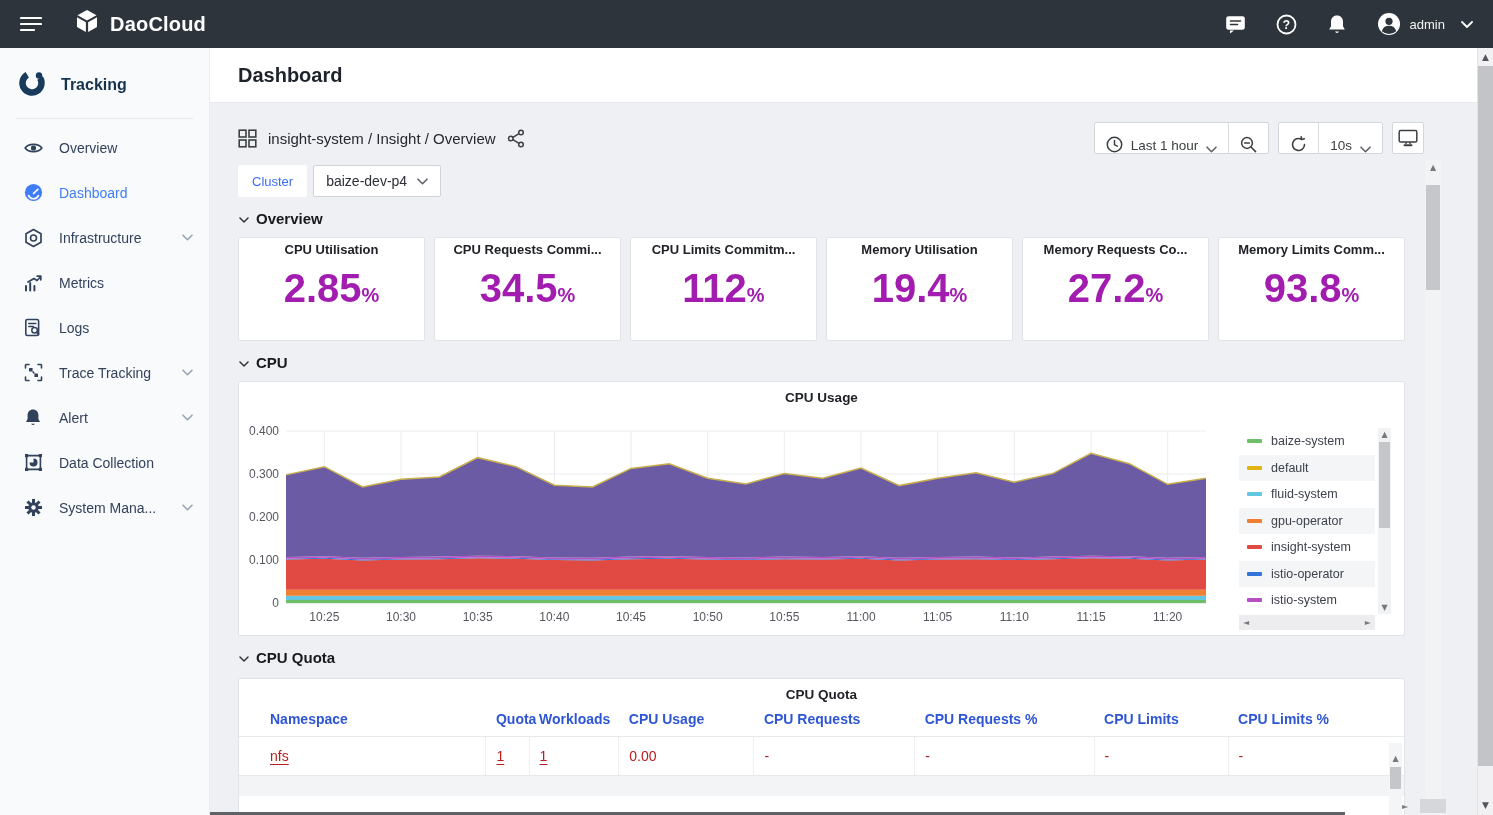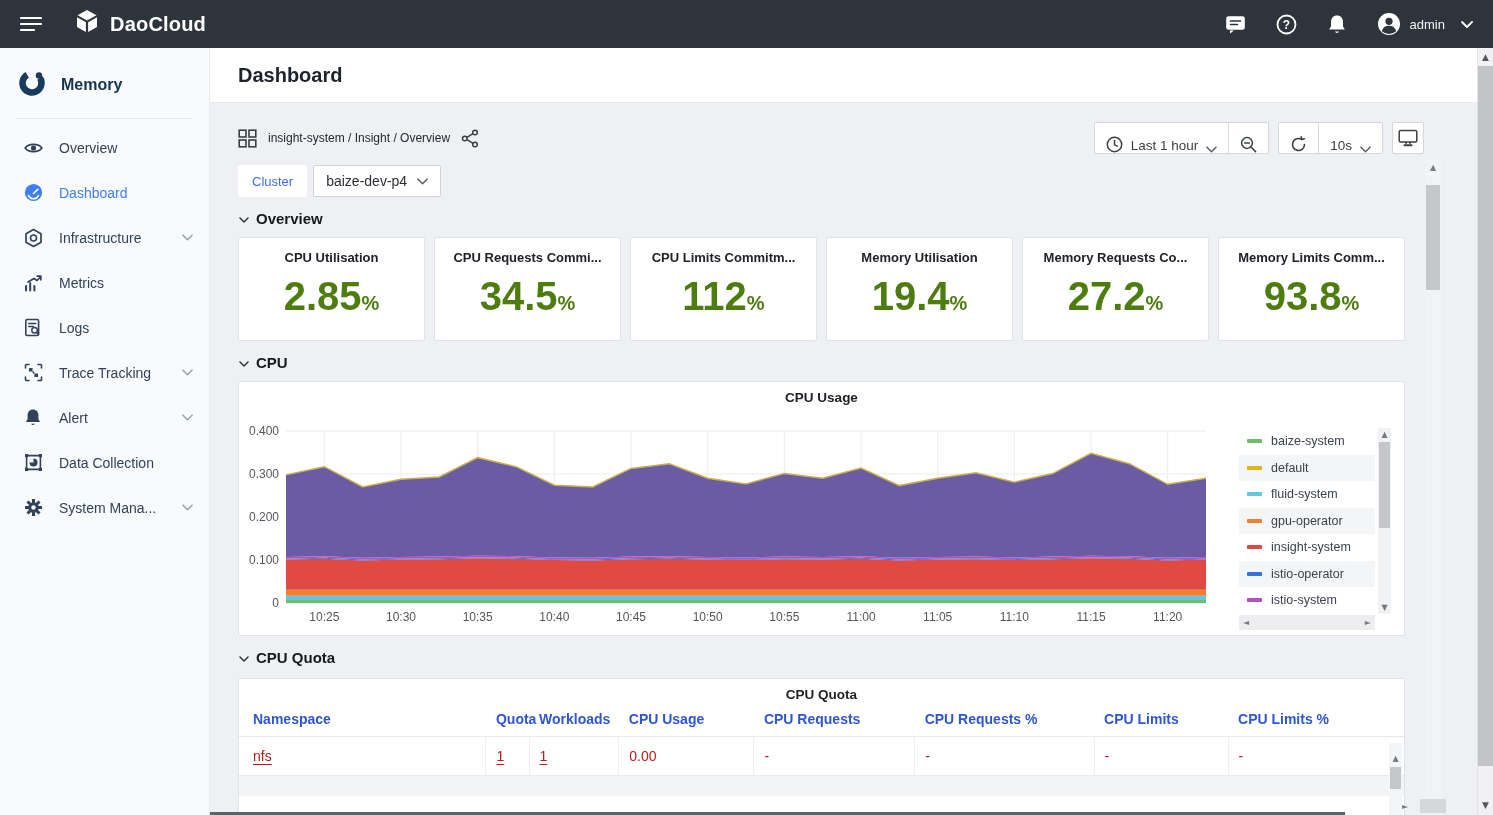--- a/index.html
+++ b/index.html
@@ -25,43 +25,43 @@
   .nav-ic { display: flex; width: 20px; justify-content: center; }
   .nav-item .chev { margin-left: auto; color: #9aa5b3; display: flex; }
 
   .main { flex: 1; position: relative; overflow: hidden; background: #eef0f4; }
   .page-header { height: 55px; background: #fff; border-bottom: 1px solid #e7e9ed; display: flex; align-items: center; padding-left: 28px; }
   .page-header h1 { font-size: 20px; color: #1e232b; font-weight: bold; }
   .content { width: 1167px; margin-left: 28px; }
 
   
   .toolbar-row { width: 1186px; display: flex; align-items: center; margin-top: 17px; height: 36px; }
-  .breadcrumb { display: flex; align-items: center; gap: 11px; font-size: 12px; color: #25282e; }
+  .breadcrumb { display: flex; align-items: center; gap: 11px; font-size: 15px; color: #25282e; }
   .bc-ic { display: flex; color: #3c4043; }
   .controls { margin-left: auto; display: flex; align-items: center; gap: 9px; color: #3c4043; }
   .btn-group { display: flex; align-items: stretch; height: 32px; background: #fff; border: 1px solid #d3d6dc; border-radius: 2px; font-size: 13.5px; }
   .seg { display: flex; align-items: flex-end; gap: 8px; padding: 0 11px; cursor: pointer; }
   .seg + .seg { border-left: 1px solid #d9dce1; }
   .icon-btn { width: 32px; height: 32px; background: #fff; border: 1px solid #d3d6dc; border-radius: 2px; display: flex; align-items: center; justify-content: center; cursor: pointer; color: #3c4043; }
 
   
   .cluster-row { margin-top: 9px; display: flex; gap: 6px; height: 32px; }
   .chip { background: #fff; border-radius: 2px; display: flex; align-items: center; padding: 0 14px; font-size: 13px; color: #3e6cf0; cursor: default; }
   .select { background: #fff; border: 1px solid #cfd3da; border-radius: 2px; display: flex; align-items: center; gap: 10px; padding: 0 12px; font-size: 14px; color: #2c2f36; cursor: pointer; }
   .select .chev { color: #5f6368; display: flex; }
 
   
   .section-h { display: flex; align-items: center; gap: 7px; margin: 13px 0 10px 1px; font-size: 15px; font-weight: bold; color: #17191d; cursor: pointer; }
   .section-h .chev { display: flex; color: #303338; margin-top: 2px; }
 
   
   .cards { display: grid; grid-template-columns: repeat(6, 1fr); gap: 9px; }
-  .card { background: #fff; border: 1px solid #e0e3e8; border-radius: 2px; height: 104px; display: flex; flex-direction: column; align-items: center; padding-top: 12px; }
+  .card { background: #fff; border: 1px solid #e0e3e8; border-radius: 2px; height: 104px; display: flex; flex-direction: column; align-items: center; padding-top: 4px; }
   .card-title { font-size: 13px; font-weight: bold; color: #202227; white-space: nowrap; }
-  .card-value { margin-top: 10px; font-size: 40px; font-weight: bold; color: #4d7c0f; line-height: 1.05; display: flex; align-items: baseline; }
+  .card-value { margin-top: 10px; font-size: 40px; font-weight: bold; color: #a21caf; line-height: 1.05; display: flex; align-items: baseline; }
   .card-suffix { font-size: 20px; font-weight: bold; }
 
   
   .panel { background: #fff; border: 1px solid #e0e3e8; border-radius: 2px; }
   .chart-panel { height: 255px; position: relative; }
   .panel-title { text-align: center; font-size: 13.5px; font-weight: bold; color: #202227; padding-top: 8px; }
   #chart-svg { position: absolute; left: 0; top: 26px; }
   #chart-svg text { font-family: "Liberation Sans", sans-serif; }
 
   
@@ -74,21 +74,21 @@
   .legend-vscroll { position: absolute; right: 0; top: 0; width: 13px; height: 186px; background: #f1f2f4; display: flex; flex-direction: column; align-items: center; }
   .legend-vthumb { width: 11px; height: 86px; background: #c5c6c9; margin-top: 3px; }
   .legend-vscroll .down { margin-top: auto; margin-bottom: 2px; }
   .legend-vscroll .up { margin-top: 3px; }
   .legend-hscroll { position: absolute; left: 0; top: 187px; width: 136px; height: 15px; background: #ededef; display: flex; align-items: center; justify-content: space-between; padding: 0 4px; }
 
   
   .table-panel { margin-top: 12px; height: 140px; overflow: hidden; position: relative; }
   table { width: 100%; border-collapse: collapse; font-size: 14px; table-layout: fixed; margin-top: 2px; }
   th { text-align: left; color: #2e56d4; font-weight: bold; padding: 7px 10px 9px; border-bottom: 1px solid #e7e9ed; white-space: nowrap; cursor: pointer; }
-  th:first-child, td:first-child { padding-left: 14px; }
+  th:first-child, td:first-child { padding-left: 31px; }
   td { padding: 11px 10px; border-right: 1px solid #edeff2; border-bottom: 1px solid #e7e9ed; color: #b91c1c; }
   td:last-child { border-right: none; }
   .cell-link { text-decoration: underline; text-underline-offset: 3px; cursor: pointer; }
   .partial-row { height: 20px; background: #f3f4f6; }
   .tbl-sb { position: absolute; right: 2px; top: 64px; bottom: 2px; width: 13px; background: #f4f5f7; display: flex; flex-direction: column; align-items: center; gap: 4px; padding-top: 12px; }
   .tbl-thumb { width: 11px; height: 22px; background: #c5c6c9; }
 
   
   .win-sb { position: absolute; right: 0; top: 48px; width: 16px; height: 767px; background: #f1f1f3; border-left: 1px solid #e3e3e5; z-index: 10; display: flex; flex-direction: column; align-items: center; }
   .win-sb .sb-arrow { font-size: 9px; color: #54565a; }
@@ -164,21 +164,21 @@
   <div class="app">
 
     <nav class="sidebar">
       <div class="product">
         <span>
           <svg width="30" height="30" viewBox="0 0 30 30">
               <circle cx="15" cy="15" r="9.5" fill="none" stroke="#183b5b" stroke-width="6.5" stroke-dasharray="44.8 15" transform="rotate(-32 15 15)"></circle>
               <circle cx="22" cy="7.5" r="3.2" fill="#183b5b"></circle>
             </svg>
         </span>
-        <span>Memory</span>
+        <span>Tracking</span>
       </div>
       <div class="side-divider"></div>
       <div id="nav-items">
           <div class="nav-item">
             <span class="nav-ic">
               <svg width="19" height="16" viewBox="0 0 19 16">
                 <path d="M1.2 8C4.5 3.2 14.5 3.2 17.8 8 14.5 12.8 4.5 12.8 1.2 8Z" fill="none" stroke="currentColor" stroke-width="1.7"></path>
                 <circle cx="9.5" cy="8" r="2.6" fill="currentColor"></circle>
               </svg>
             </span>

